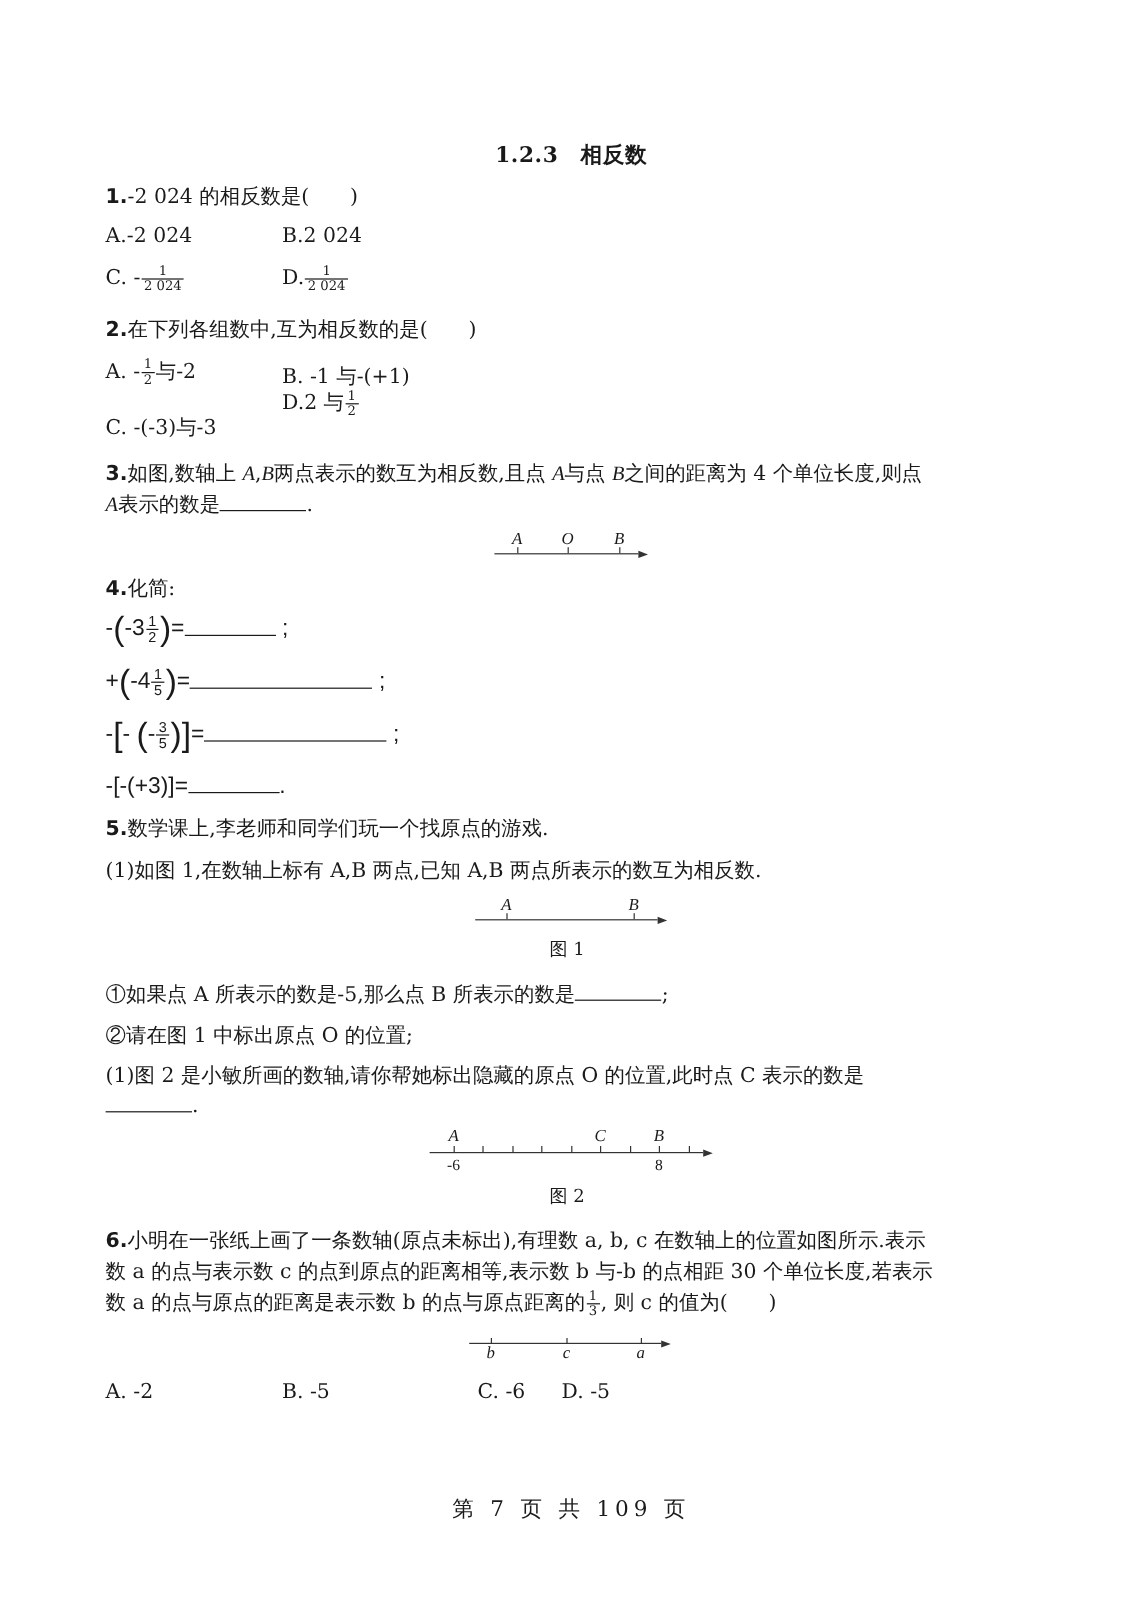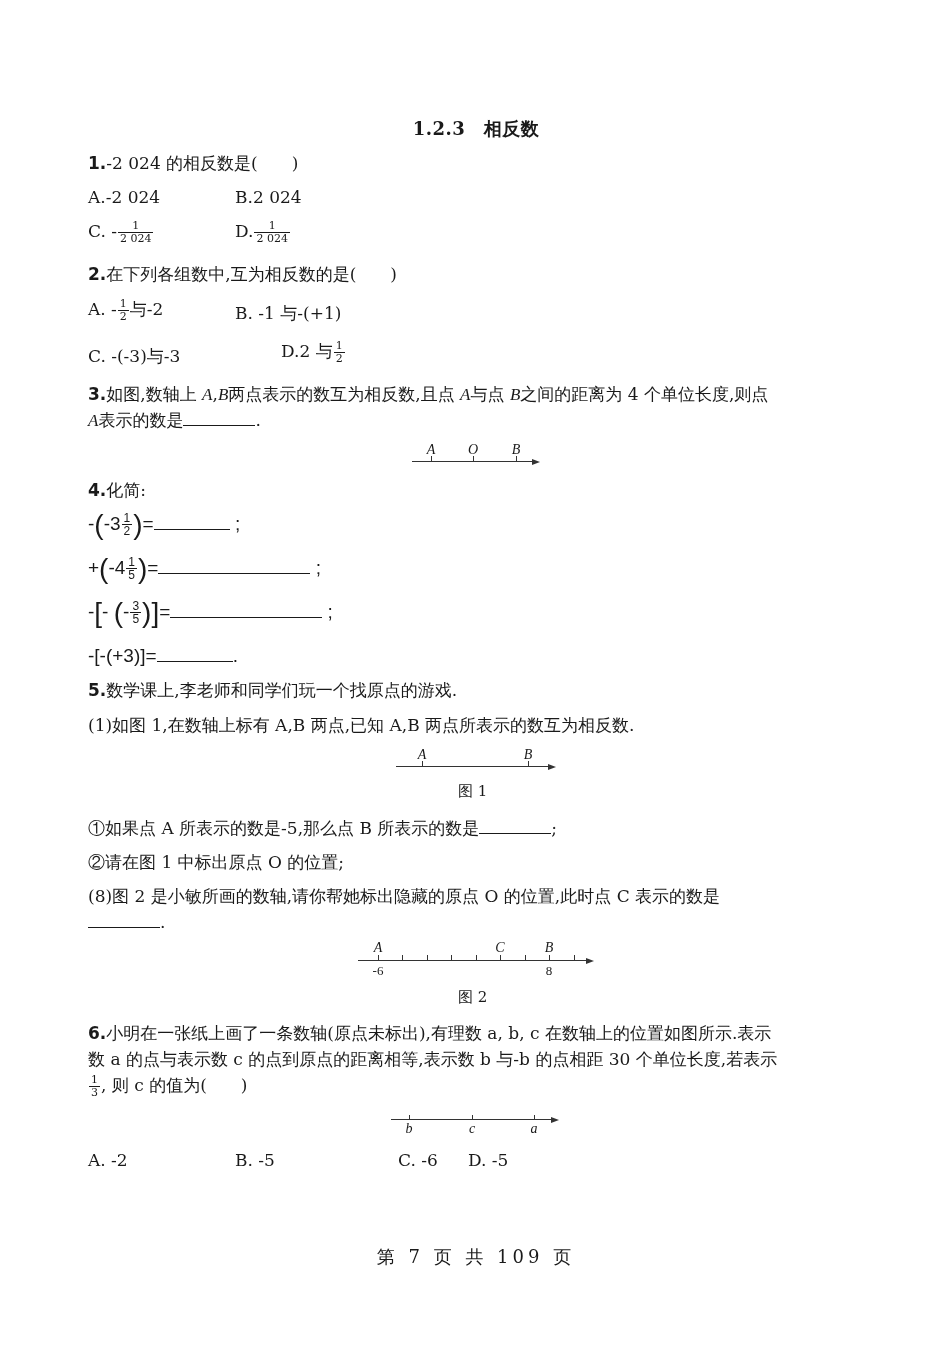--- a/index.html
+++ b/index.html
@@ -42,21 +42,21 @@
 </div>
 
 <div class="abs" style="left:88px; top:263px;">
   <span class="qnum">2.</span><span>在下列各组数中,互为相反数的是(　　)</span>
 </div>
 <div class="abs" style="left:88px; top:298px;">
   <span>A.</span> <span>-</span><span class="frac"><span class="n">1</span><span class="d">2</span></span><span>与-2</span>
 </div>
 <div class="abs" style="left:235px; top:302px;"><span>B.</span> <span>-1 与-(+1)</span></div>
 <div class="abs" style="left:88px; top:345px;"><span>C.</span> <span>-(-3)与-3</span></div>
-<div class="abs" style="left:235px; top:340px;margin-left:46px;">
+<div class="abs" style="left:235px; top:324px;">
   <span>D.</span><span>2 与</span><span class="frac"><span class="n">1</span><span class="d">2</span></span>
 </div>
 
 <div class="abs" style="left:88px; top:383px;">
   <span class="qnum">3.</span><span>如图,数轴上 </span><span class="it">A</span><span>,</span><span class="it">B</span><span>两点表示的数互为相反数,且点 </span><span class="it">A</span><span>与点 </span><span class="it">B</span><span>之间的距离为 4 个单位长度,则点</span>
 </div>
 <div class="abs" style="left:88px; top:409px;">
   <span class="it">A</span><span>表示的数是</span><span class="blank" style="width:72px;"></span><span>.</span>
 </div>
 <div class="nl" style="left:412px; top:444px; width:130px; height:24px;">
@@ -96,21 +96,21 @@
   <div class="tick" style="left:26px; top:13px;"></div>
   <div class="tick" style="left:132px; top:13px;"></div>
   <div class="lbl" style="left:26px; top:-1px;">A</div>
   <div class="lbl" style="left:132px; top:-1px;">B</div>
 </div>
 <div class="abs cap" style="left:458px; top:782px;">图 1</div>
 <div class="abs" style="left:88px; top:817px;">
   <span>①如果点 A 所表示的数是-5,那么点 B 所表示的数是</span><span class="blank" style="width:72px;"></span><span>;</span>
 </div>
 <div class="abs" style="left:88px; top:851px;">②请在图 1 中标出原点 O 的位置;</div>
-<div class="abs" style="left:88px; top:885px;">(8)图 2 是小敏所画的数轴,请你帮她标出隐藏的原点 O 的位置,此时点 C 表示的数是</div>
+<div class="abs" style="left:88px; top:885px;">(1)图 2 是小敏所画的数轴,请你帮她标出隐藏的原点 O 的位置,此时点 C 表示的数是</div>
 <div class="abs" style="left:88px; top:912px;">
   <span class="blank" style="width:72px;"></span><span>.</span>
 </div>
 <div class="nl" style="left:358px; top:940px; width:240px; height:40px;">
   <div class="axis" style="left:0; top:20px; width:228px;"></div>
   <div class="arrow" style="left:228px; top:17.5px;"></div>
   <div class="tick" style="left:20px; top:15px;"></div>
   <div class="tick" style="left:44px; top:15px;"></div>
   <div class="tick" style="left:69px; top:15px;"></div>
   <div class="tick" style="left:93px; top:15px;"></div>
@@ -125,21 +125,21 @@
   <div class="num" style="left:20px; top:23px;">-6</div>
   <div class="num" style="left:191px; top:23px;">8</div>
 </div>
 <div class="abs cap" style="left:458px; top:988px;text-align:right;">图 2</div>
 
 <div class="abs" style="left:88px; top:1022px;">
   <span class="qnum">6.</span><span>小明在一张纸上画了一条数轴(原点未标出),有理数 a, b, c 在数轴上的位置如图所示.表示</span>
 </div>
 <div class="abs" style="left:88px; top:1048px;">数 a 的点与表示数 c 的点到原点的距离相等,表示数 b 与-b 的点相距 30 个单位长度,若表示</div>
 <div class="abs" style="left:88px; top:1074px;">
-  <span class="frac"><span class="n">1</span><span class="d">3</span></span><span>, 则 c 的值为(　　)</span>
+  <span>数 a 的点与原点的距离是表示数 b 的点与原点距离的</span><span class="frac"><span class="n">1</span><span class="d">3</span></span><span>, 则 c 的值为(　　)</span>
 </div>
 <div class="nl" style="left:391px; top:1110px; width:172px; height:30px;">
   <div class="axis" style="left:0; top:9px; width:160px;"></div>
   <div class="arrow" style="left:160px; top:6.5px;"></div>
   <div class="tick" style="left:18px; top:5px;"></div>
   <div class="tick" style="left:81px; top:5px;"></div>
   <div class="tick" style="left:143px; top:5px;"></div>
   <div class="lbl" style="left:18px; top:11px;">b</div>
   <div class="lbl" style="left:81px; top:11px;">c</div>
   <div class="lbl" style="left:143px; top:11px;">a</div>

